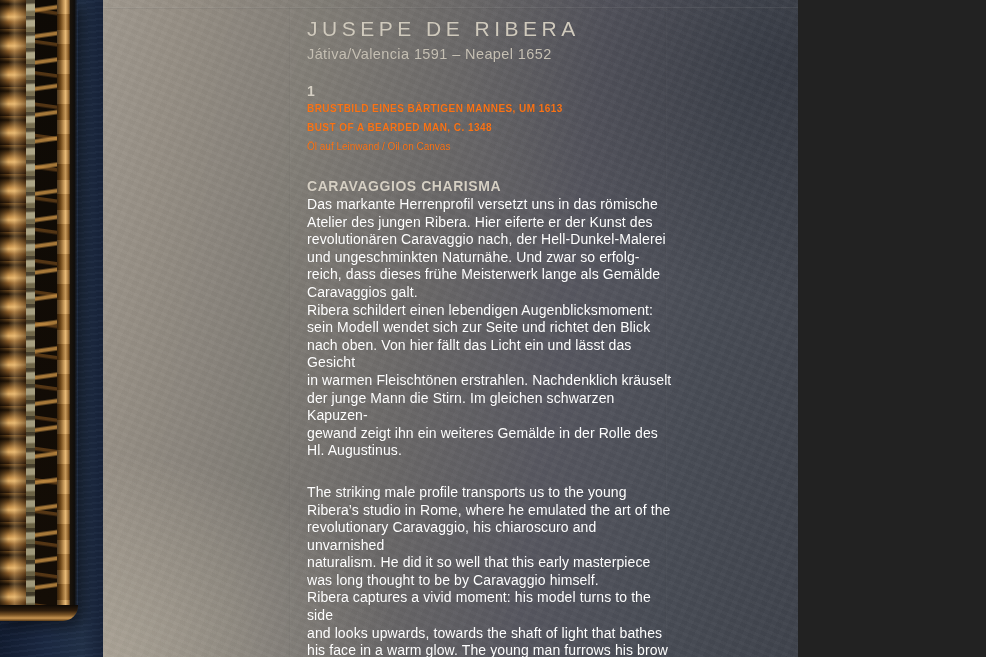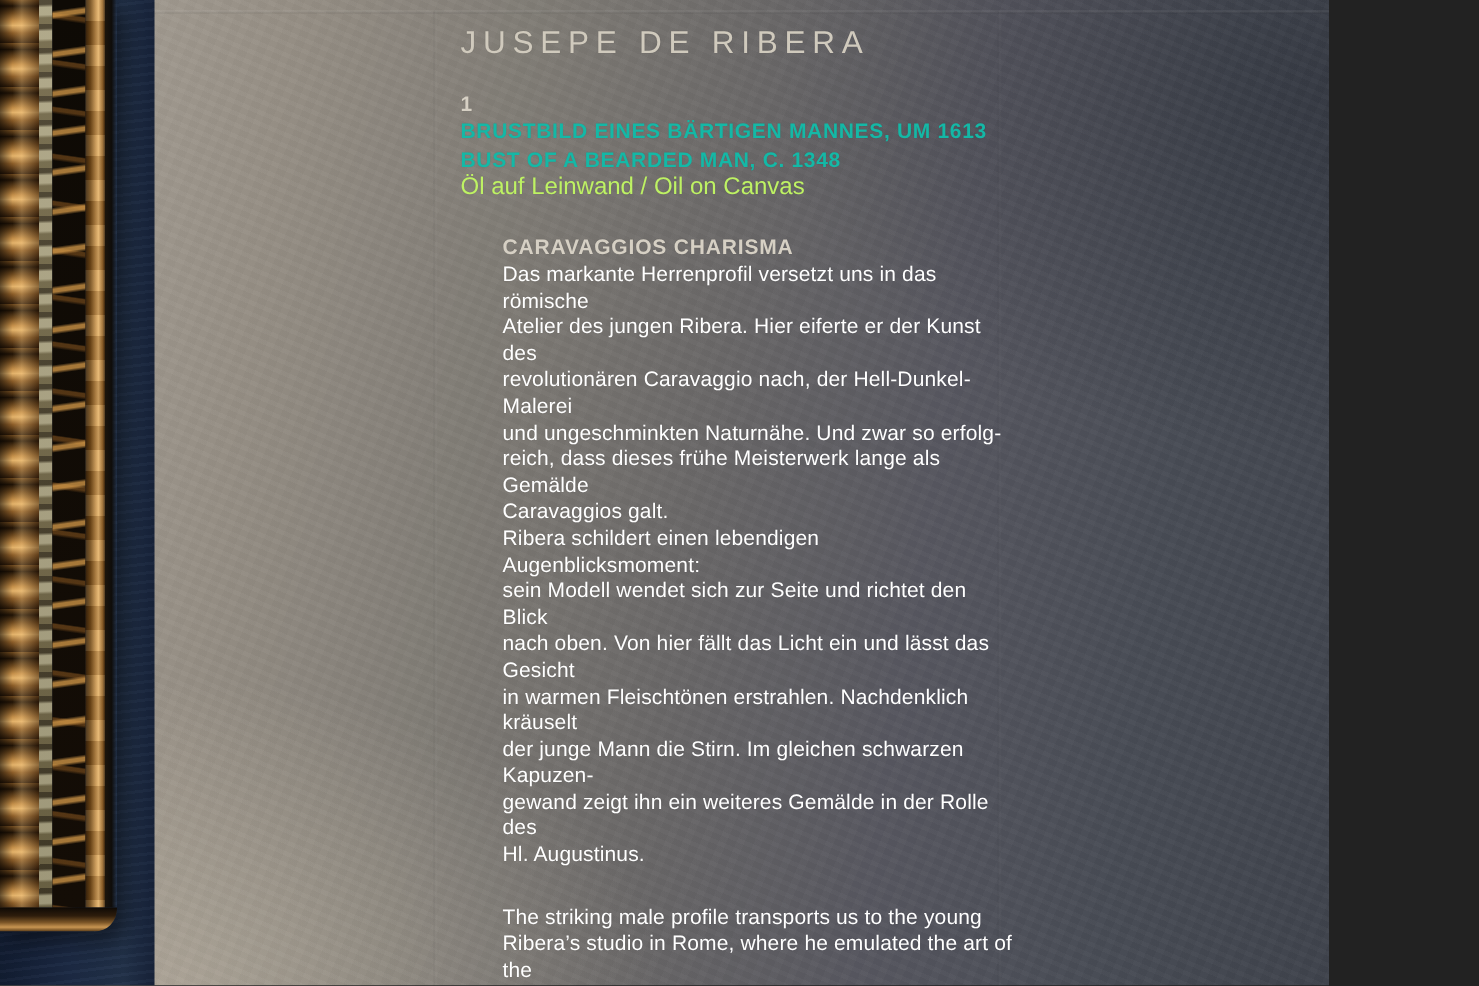--- a/index.html
+++ b/index.html
@@ -1,18 +1,18 @@
 <!DOCTYPE html>
 <html><head>
 <meta charset="utf-8">
 <style>
   html, body { margin: 0; padding: 0; background: #222; }
   .scene {
     position: relative;
-    width: 886px;
+    width: 798px;
     height: 657px;
     overflow: hidden;
     font-family: "Liberation Sans", sans-serif;
     text-decoration: underline;
   }
 
   
   .wall {
     position: absolute;
     inset: 0;
@@ -113,25 +113,25 @@
   .artist-name {
     font-size: 21px; font-weight: 400; letter-spacing: 4.5px;
     color: #d0cabd; line-height: 25px;
   }
   .artist-dates {
     font-size: 14.5px; letter-spacing: 0.4px; color: #c6c0b4;
     margin-top: 4px; line-height: 18px;
   }
   .artwork-block { margin-top: 20px; }
   .artwork-number { font-size: 14px; font-weight: 700; line-height: 17px; color: #d6d0c4; }
-  .artwork-title { font-size: 14px; font-weight: 700; letter-spacing: 0.45px; line-height: 18.5px; color: #14b8a6; }
-  .artwork-meta { font-size: 16px; line-height: 18px; color: #bef264; }
+  .artwork-title { font-size: 10px; font-weight: 700; letter-spacing: 0.45px; line-height: 18.5px; color: #f97316; }
+  .artwork-meta { font-size: 10px; line-height: 18px; color: #f97316; }
   .artwork-meta.first { margin-top: 1px; }
 
-  .section { margin-top: 21px; margin-left: 28px; }
+  .section { margin-top: 21px; }
   .section-heading {
     font-size: 14px; font-weight: 700; letter-spacing: 0.55px;
     line-height: 18px; color: #d6d0c4; margin-bottom: 1px;
   }
   .section-body {
     font-size: 14px; line-height: 17.6px; color: #ffffff;
     white-space: pre-line; letter-spacing: 0.1px;
   }
   .section-en { margin-top: 24px; }
 </style>
@@ -154,20 +154,21 @@
     <div class="col col-dark"></div>
     <div class="col col-gold"></div>
     <div class="col col-edge"></div>
     <div class="frame-bottom"></div>
   </div>
 
   <div class="label">
 
     <div class="artist-name">JUSEPE DE RIBERA</div>
 
+    <div class="artist-dates">Játiva/Valencia 1591 – Neapel 1652</div>
 
     <div class="artwork-block">
       <div class="artwork-number">1</div>
       <div class="artwork-title">BRUSTBILD EINES BÄRTIGEN MANNES, UM 1613</div>
       <div class="artwork-title">BUST OF A BEARDED MAN, C. 1348</div>
       <div class="artwork-meta first">Öl auf Leinwand / Oil on Canvas</div>
     </div>
 
     <div class="section">
       <div class="section-heading">CARAVAGGIOS CHARISMA</div>

